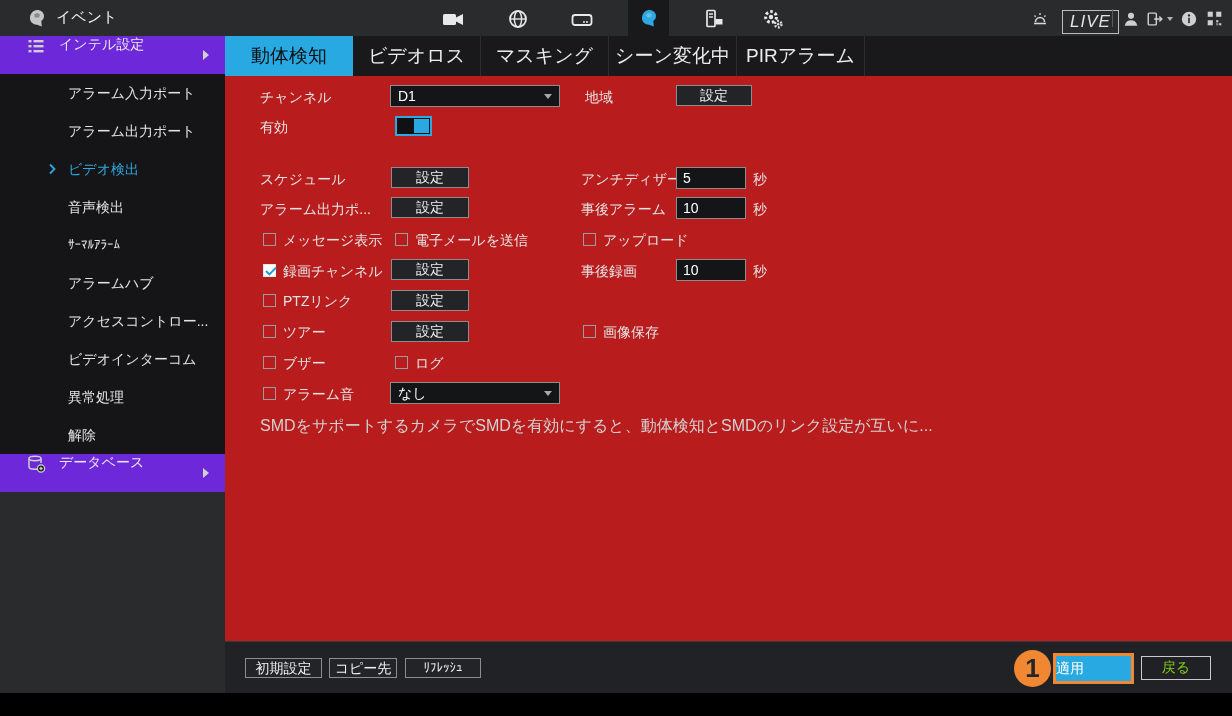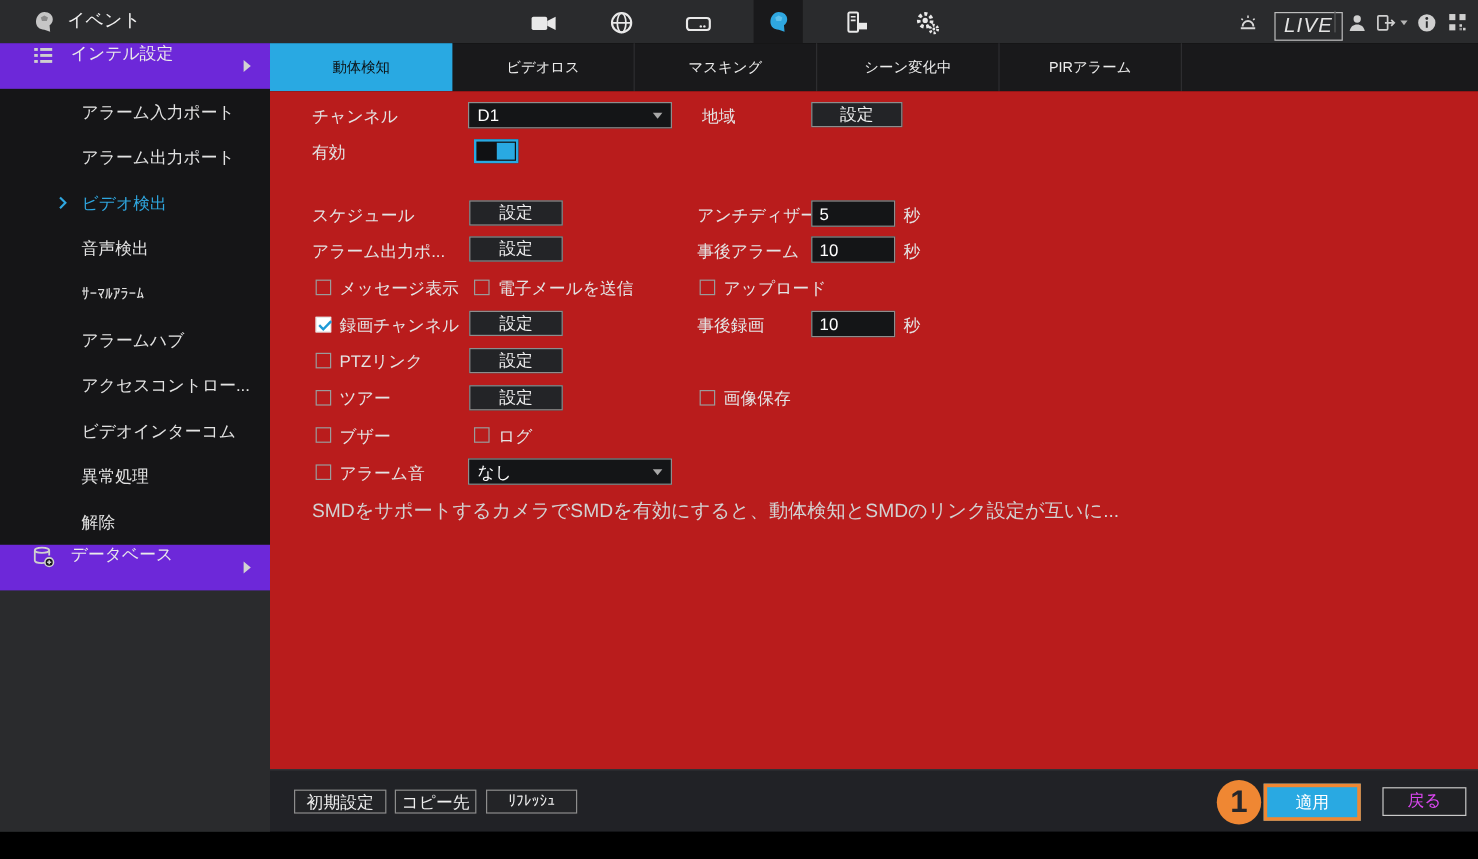--- a/index.html
+++ b/index.html
@@ -35,21 +35,21 @@
   .sub-item { height:38px; line-height:38px; padding-left:68px; color:#e3e3e3;
               font-size:14px; position:relative; white-space:nowrap; overflow:hidden; }
   .sub-item.small { font-size:13px; }
   .sub-item.active { color:#2fa7e0; }
   .sub-chev { position:absolute; left:44px; top:11px; width:16px; height:16px; }
   .side-fill { flex:1; background:#2a2b2d; }
 
   
   .tabbar { position:absolute; left:225px; top:36px; width:1007px; height:40px;
             background:#19191b; display:flex; }
-  .tab { width:152px; height:40px; line-height:40px; text-align:center; font-size:12px;
+  .tab { width:128px; height:40px; line-height:40px; text-align:center; font-size:19px;
          color:#ececec; border-right:1px solid #2d2d30; }
   .tab.active { background:#29a9e2; color:#0c0f11; border-right:none; }
 
   
   .content { position:absolute; left:225px; top:76px; width:1007px; height:565px; background:#b91c1c; }
   .lbl { position:absolute; height:22px; line-height:22px; font-size:14px; color:#e4e4e4; white-space:nowrap; }
   .setbtn { position:absolute; width:78px; height:21px; line-height:19px; text-align:center;
             font-size:14px; color:#f0f0f0; border:1px solid #8d8d8d; background:#232427; }
   .inputbox { position:absolute; width:70px; height:22px; line-height:20px; font-size:14px;
               color:#fff; border:1px solid #8d8d8d; background:#141517; padding-left:6px; }
@@ -67,23 +67,23 @@
 
   
   .footer { position:absolute; left:225px; top:641px; width:1007px; height:52px;
             background:#212226; border-top:1px solid #37383c; }
   .fbtn { position:absolute; height:20px; line-height:18px; text-align:center; font-size:14px;
           color:#f0f0f0; border:1px solid #8d8d8d; background:#232427; top:16px; }
   .ann { position:absolute; left:789px; top:8px; width:37px; height:37px; border-radius:50%;
          background:#ef8733; color:#26262a; font-size:26px; font-weight:bold;
          text-align:center; line-height:36px; z-index:5; }
   .apply { position:absolute; left:828px; top:11px; width:81px; height:31px; background:#29a9e2;
-           border:3px solid #ef8733; color:#fff; font-size:14px; text-align:center; line-height:24px; }
+           border:3px solid #ef8733; color:#fff; font-size:14px; line-height:24px; }
   .back { position:absolute; left:916px; top:14px; width:70px; height:24px; border:1px solid #c9c9c9;
-          color:#d946ef; font-size:14px; text-align:center; line-height:21px; background:#202124;margin-left:11px; }
+          color:#84cc16; font-size:14px; text-align:center; line-height:21px; background:#202124; }
 </style>
 </head>
 <body>
 
 <div id="root">
 
   <div class="topbar">
     <svg class="ticon" style="left:26px" viewBox="0 0 22 22">
       <path d="M11 2c4 0 7 2.6 7 6 0 2.2-1.1 4-2.7 5l.5 5.5-4.8-1.8C7 16.7 4 14 4 10.3 4 5.7 7 2 11 2z" fill="#c6c6c6"></path>
       <path d="M8 6.5l3-1.5 3 1.5-1 3h-4z" fill="#8a8a8a"></path>

